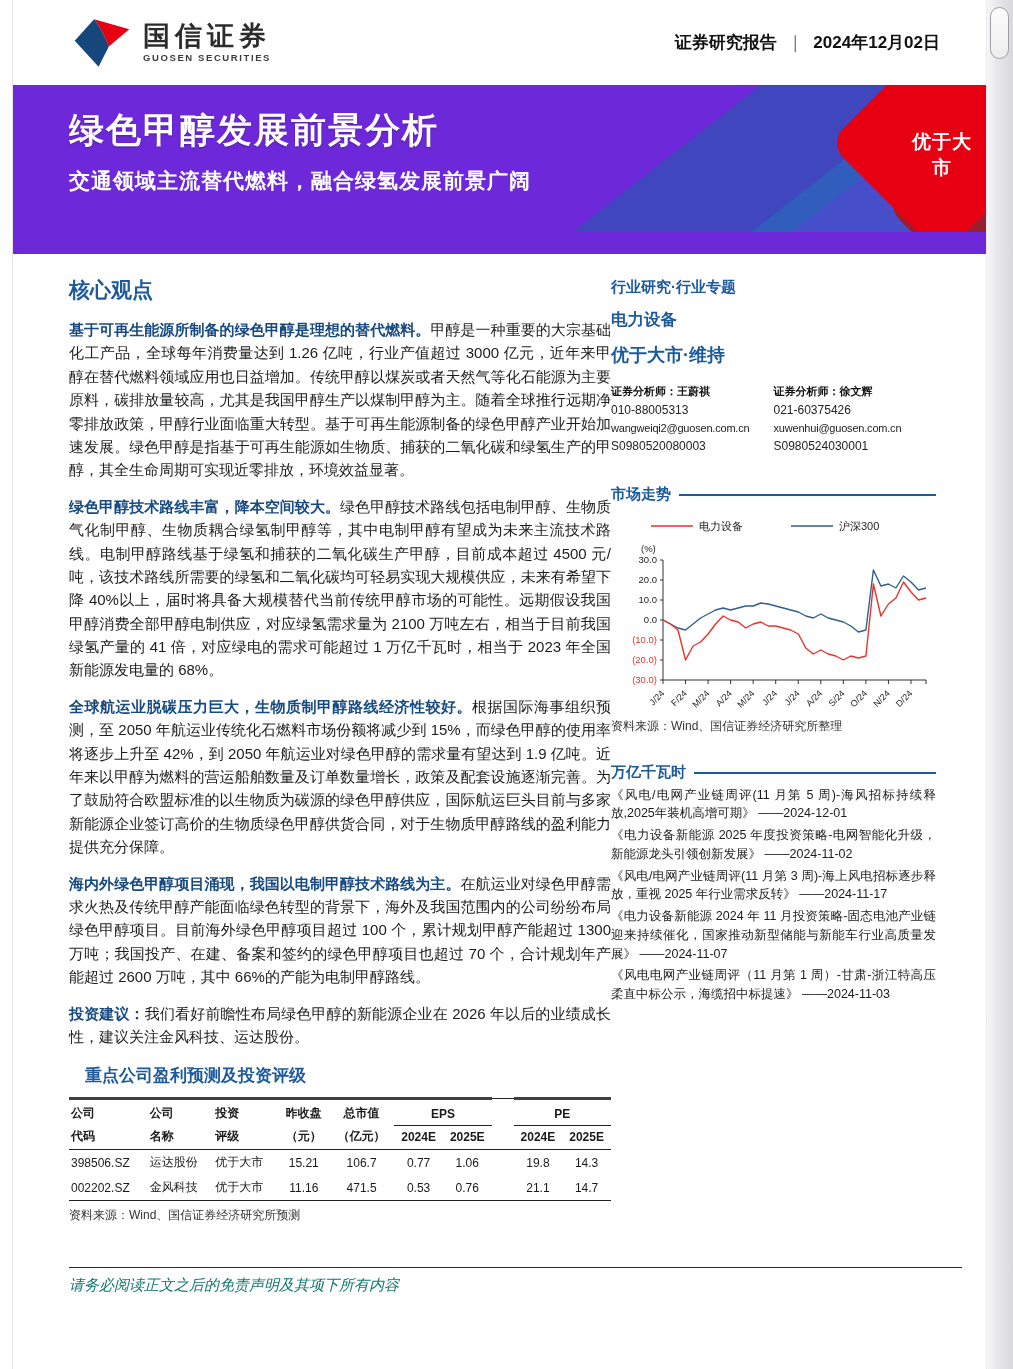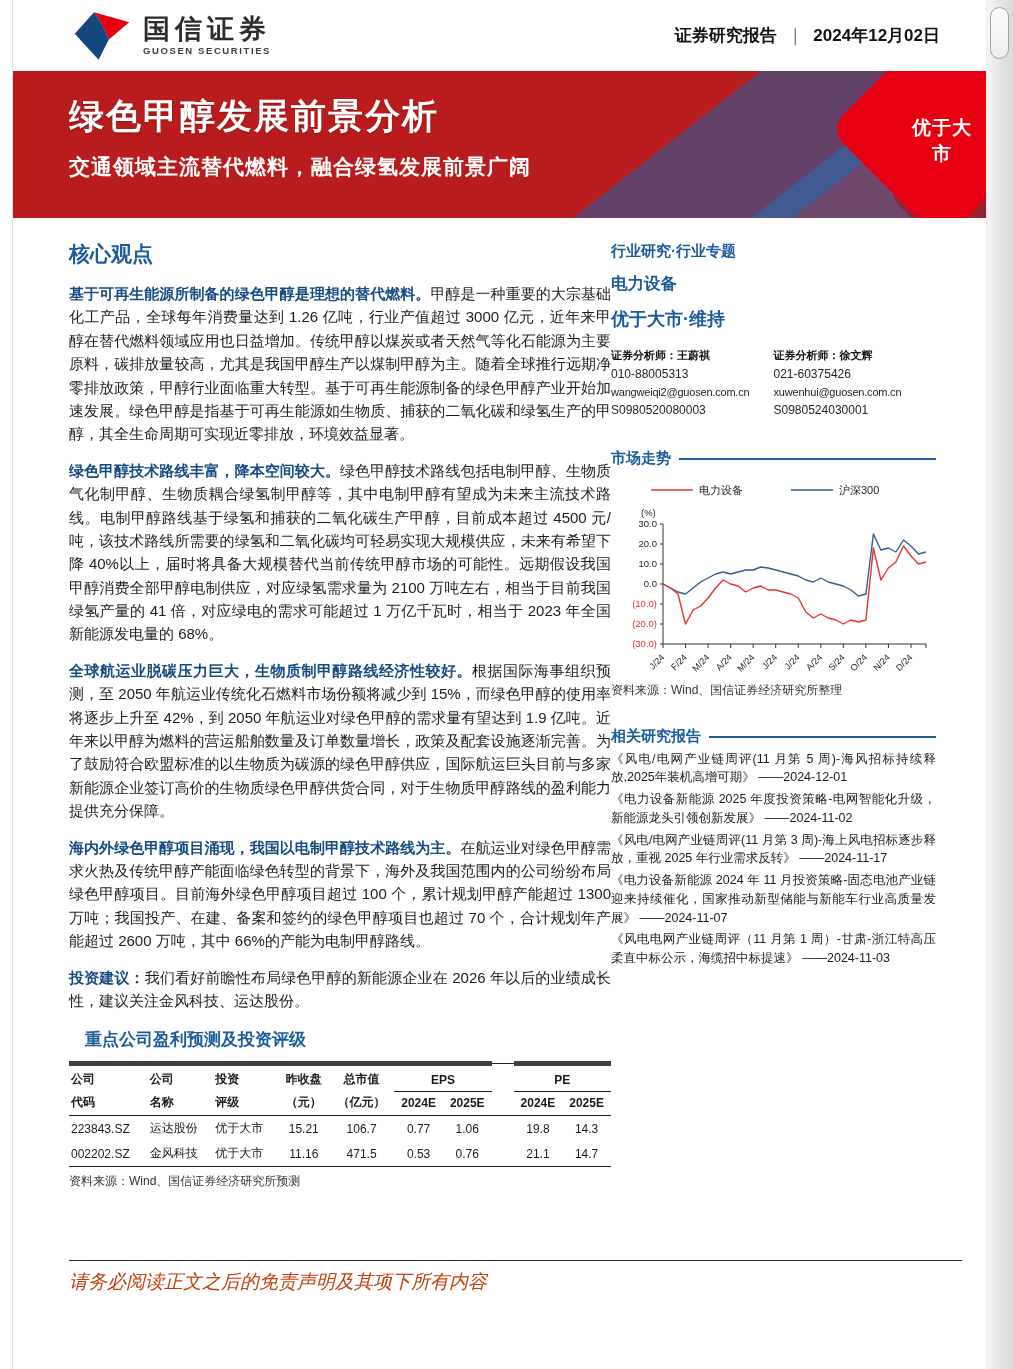--- a/index.html
+++ b/index.html
@@ -1,45 +1,45 @@
 <!DOCTYPE html>
 <html><head>
 <meta charset="utf-8">
 <style>
   html,body{margin:0;padding:0;background:#fff;}
   body{width:1013px;height:1369px;overflow:hidden;font-family:"Liberation Sans","DejaVu Sans",sans-serif;color:#1a1a1a;position:relative;}
   .page{position:absolute;left:12px;top:0;width:973px;height:1369px;background:#fff;border-left:1px solid #e3e3e6;display:flex;flex-direction:column;}
   
-  .tophdr{height:71px;display:flex;align-items:center;padding:0 28px 0 60px;box-sizing:border-box;}
+  .tophdr{height:85px;display:flex;align-items:center;padding:0 28px 0 60px;box-sizing:border-box;}
   .brand{display:flex;align-items:center;gap:12px;}
   .brand svg{width:58px;height:50px;}
   .brand-txt .cn{font-size:27px;font-weight:bold;color:#2c2c2c;letter-spacing:5px;line-height:1.1;}
   .brand-txt .en{font-size:9.5px;color:#3c3c3c;letter-spacing:1.6px;font-weight:bold;}
   .hdr-right{margin-left:auto;font-size:17px;font-weight:bold;color:#111;display:flex;align-items:center;gap:10px;padding-right:18px;}
   .hdr-right .sep{font-weight:normal;color:#555;}
   .hdr-right .date{font-weight:bold;}
   
-  .banner{position:relative;height:147px;background:#b91c1c;overflow:hidden;color:#fff;}
+  .banner{position:relative;height:169px;background:#6d28d9;overflow:hidden;color:#fff;}
   .banner .deco{position:absolute;inset:0;}
   .banner-title{position:absolute;left:56px;top:22px;font-size:35px;font-weight:bold;letter-spacing:2px;text-shadow:0 1px 2px rgba(0,0,0,.25);}
   .banner-sub{position:absolute;left:56px;top:82px;font-size:21px;font-weight:bold;letter-spacing:1px;}
   .banner-badge{position:absolute;left:890px;top:44px;width:78px;text-align:center;font-size:19px;font-weight:bold;letter-spacing:1px;}
   
   .content{display:flex;padding:16px 34px 0 56px;box-sizing:border-box;}
   .colL{width:542px;flex:0 0 542px;}
   .colR{width:325px;flex:0 0 325px;}
   
   .core-h{font-size:21px;font-weight:bold;color:#1c5a9b;margin:6px 0 14px;}
   .para{font-size:15px;line-height:1.56;text-align:justify;margin:0 0 13px;color:#1c1c1c;}
   .para .lead{color:#174a80;}
   .tbl-h{font-size:17px;font-weight:bold;color:#1c5a9b;margin:16px 16px 10px;}
   table.cmp{border-collapse:collapse;width:542px;font-size:12px;}
   table.cmp th,table.cmp td{padding:3px 2px;font-weight:normal;}
   table.cmp thead th{font-weight:bold;text-align:left;}
-  table.cmp thead tr.r1 th{border-top:5px solid #404040;padding-top:5px;}
+  table.cmp thead tr.r1 th{border-top:3px solid #404040;padding-top:5px;}
   table.cmp thead tr.r2 th{border-bottom:1px solid #222;padding-bottom:4px;}
   table.cmp .num,table.cmp thead th.num{text-align:center;}
   table.cmp th.grp{text-align:center;border-bottom:1px solid #222;}
   table.cmp th.gap,table.cmp td.spacer{width:18px;border-bottom:none;}
   table.cmp thead tr.r1 th.gap{border-top:1px solid #222;}
   table.cmp tbody tr:last-child td{border-bottom:1px solid #222;}
   table.cmp tbody td{padding:4px 2px;}
   .tbl-src,.chart-src{font-size:12px;color:#333;margin-top:6px;}
   
   .side-cat{font-size:15px;font-weight:bold;color:#1c5a9b;margin:8px 0 12px;}
@@ -49,21 +49,21 @@
   .analyst{width:50%;font-size:12px;line-height:1.6;color:#222;}
   .analyst .nm{font-weight:bold;font-size:11px;color:#111;}
   .analyst .em{font-size:11px;letter-spacing:-0.2px;}
   .rule-h{display:flex;align-items:baseline;margin:28px 0 4px;justify-content:flex-end;}
   .rule-h span{font-size:15px;font-weight:bold;color:#1c5a9b;white-space:nowrap;}
   .rule-h i{flex:1;border-bottom:2px solid #1c5a9b;margin-left:8px;transform:translateY(-3px);}
   .report{font-size:12.5px;line-height:1.5;color:#1b1b1b;text-align:justify;margin-bottom:3px;}
   
   .footer{margin-top:auto;padding:0 24px 74px 56px;}
   .footer .line{border-top:1px solid #2a2a2a;margin-bottom:8px;}
-  .footer .txt{font-size:19px;font-style:italic;color:#c2410c;font-family:Liberation Serif, serif;}
+  .footer .txt{font-size:15px;font-style:italic;color:#0f766e;font-family:Liberation Serif, serif;}
   
   .scroll-track{position:absolute;right:0;top:0;width:26px;height:1369px;background:linear-gradient(90deg,#f6f6f8 0%,#e9e9ec 35%,#d9d9dc 100%);border-left:1px solid #ececef;}
   .scroll-thumb{position:absolute;left:3px;top:7px;width:19px;height:52px;border-radius:10px;background:linear-gradient(180deg,#fdfdfd,#ededee);border:1px solid #9fa0a6;box-sizing:border-box;}
   .gutter{position:absolute;left:986px;top:0;width:2px;height:1369px;background:#f0f0f2;}
 </style>
 </head>
 <body>
 
 <div class="page">
 
@@ -136,21 +136,21 @@
             <th class="num">（亿元）</th>
             <th class="num">2024E</th>
             <th class="num">2025E</th>
             <th class="gap"></th>
             <th class="num">2024E</th>
             <th class="num">2025E</th>
           </tr>
         </thead>
         <tbody id="company-tbody">
             <tr>
-              <td>223843.SZ</td>
+              <td>398506.SZ</td>
               <td>运达股份</td>
               <td>优于大市</td>
               <td class="num">15.21</td>
               <td class="num">106.7</td>
               <td class="num">0.77</td>
               <td class="num">1.06</td>
               <td class="spacer"></td>
               <td class="num">19.8</td>
               <td class="num">14.3</td>
             </tr>
@@ -241,21 +241,21 @@
           <text x="279.42857142857144" y="186" font-size="9" fill="#222" text-anchor="end" transform="rotate(-45 279.42857142857144 186)">N/24</text>
           <line x1="299.97142857142853" y1="172" x2="299.97142857142853" y2="176" stroke="#333" stroke-width="1"></line>
           <text x="301.97142857142853" y="186" font-size="9" fill="#222" text-anchor="end" transform="rotate(-45 301.97142857142853 186)">D/24</text>
           <line x1="315" y1="172" x2="315" y2="176" stroke="#333" stroke-width="1"></line>
           <polyline points="52.0,112.0 59.5,116.0 67.0,120.0 74.5,122.0 82.1,116.0 89.6,110.0 97.1,106.0 104.6,102.0 112.1,100.0 119.6,102.0 127.1,100.0 134.7,98.0 142.2,98.0 149.7,95.0 157.2,96.0 164.7,98.0 172.2,100.0 179.7,102.0 187.3,104.0 194.8,108.0 202.3,110.0 209.8,106.0 217.3,110.0 224.8,112.0 232.3,114.0 239.9,118.0 247.4,124.0 254.9,122.0 262.4,62.0 269.9,78.0 277.4,76.0 284.9,80.0 292.5,68.0 300.0,74.0 307.5,82.0 315.0,80.0" fill="none" stroke="#2f5e8f" stroke-width="1.4" stroke-linejoin="round"></polyline>
           <polyline points="52.0,112.0 59.5,116.0 67.0,122.0 74.5,152.0 82.1,138.0 89.6,134.0 97.1,126.0 104.6,116.0 112.1,108.0 119.6,112.0 127.1,114.0 134.7,120.0 142.2,116.0 149.7,114.0 157.2,118.0 164.7,118.0 172.2,120.0 179.7,122.0 187.3,126.0 194.8,140.0 202.3,146.0 209.8,142.0 217.3,146.0 224.8,148.0 232.3,152.0 239.9,148.0 247.4,150.0 254.9,148.0 262.4,76.0 269.9,108.0 277.4,96.0 284.9,90.0 292.5,74.0 300.0,84.0 307.5,92.0 315.0,90.0" fill="none" stroke="#e8332a" stroke-width="1.4" stroke-linejoin="round"></polyline>
         </svg>
       <div class="chart-src">资料来源：Wind、国信证券经济研究所整理</div>
 
       <div class="rule-h">
-        <span>相关研究报告</span>
+        <span>万亿千瓦时</span>
           <i></i>
       </div>
       <div id="reports-list">
           <div class="report">《风电/电网产业链周评(11 月第 5 周)-海风招标持续释放,2025年装机高增可期》 ——2024-12-01</div>
           <div class="report">《电力设备新能源 2025 年度投资策略-电网智能化升级，新能源龙头引领创新发展》 ——2024-11-02</div>
           <div class="report">《风电/电网产业链周评(11 月第 3 周)-海上风电招标逐步释放，重视 2025 年行业需求反转》 ——2024-11-17</div>
           <div class="report">《电力设备新能源 2024 年 11 月投资策略-固态电池产业链迎来持续催化，国家推动新型储能与新能车行业高质量发展》 ——2024-11-07</div>
           <div class="report">《风电电网产业链周评（11 月第 1 周）-甘肃-浙江特高压柔直中标公示，海缆招中标提速》 ——2024-11-03</div>
         </div>
     </div>

